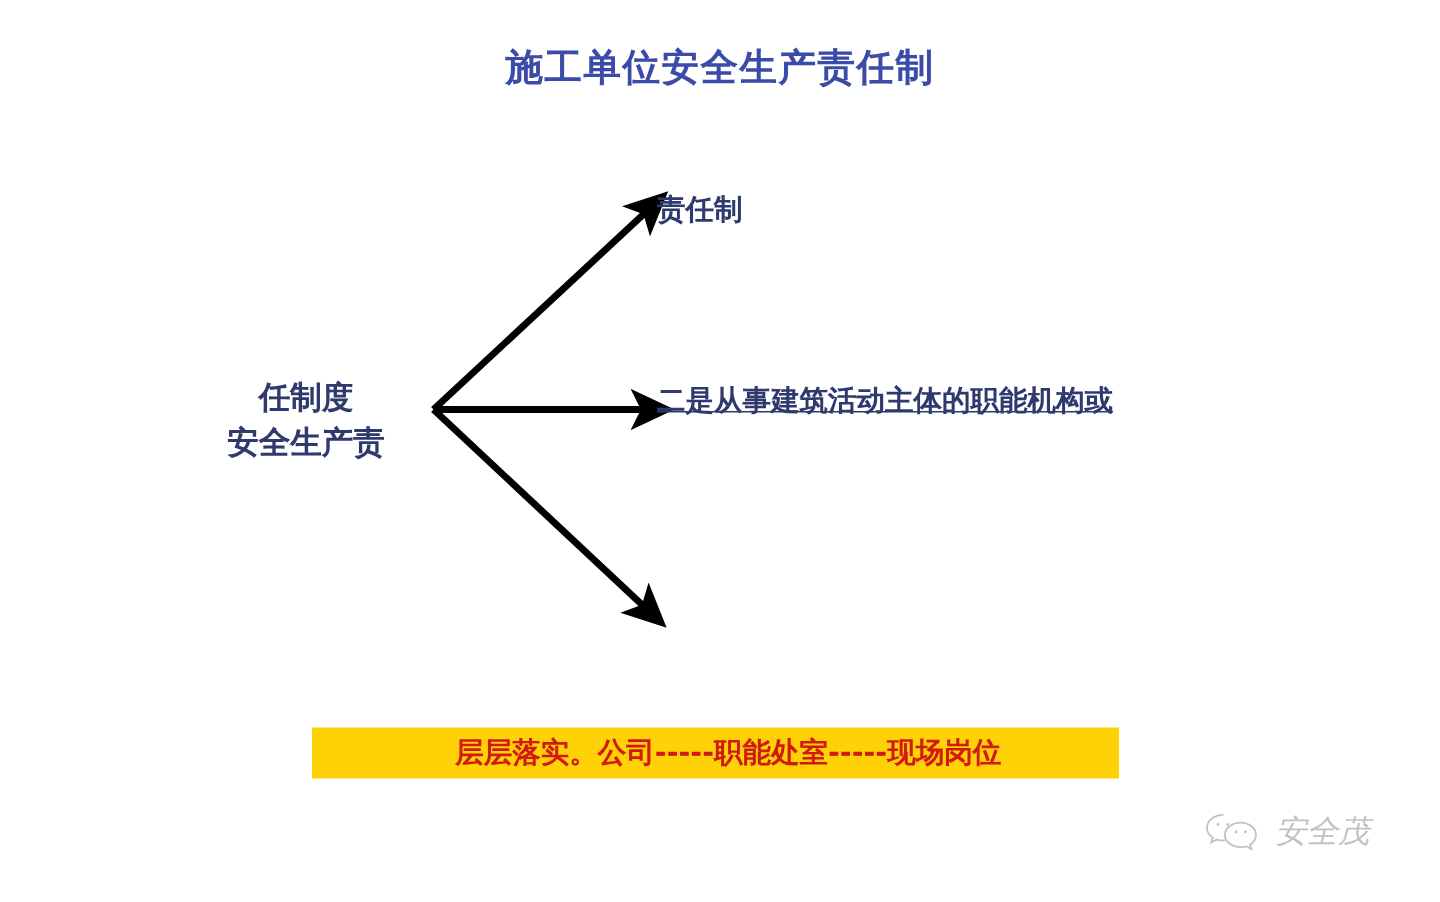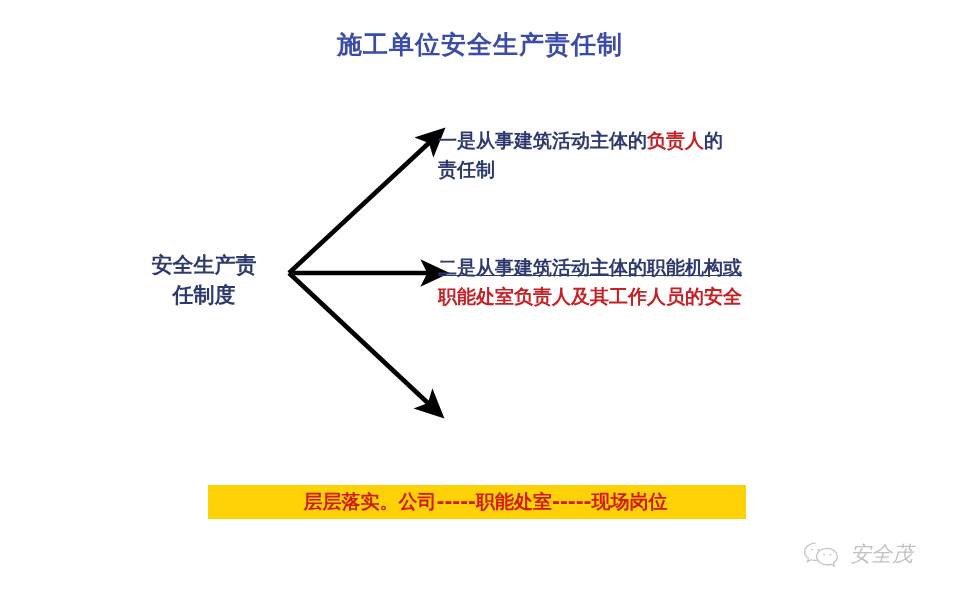--- a/index.html
+++ b/index.html
@@ -143,31 +143,29 @@
       </marker>
     </defs>
     <g id="arrow-lines" stroke="#000000" stroke-width="4.6" fill="none">
         <line x1="289" y1="273" x2="431" y2="141" marker-end="url(#ah)"></line>
         <line x1="289" y1="273" x2="430" y2="273" marker-end="url(#ah)"></line>
         <line x1="289" y1="273" x2="430" y2="405" marker-end="url(#ah)"></line>
       </g>
   </svg>
 
   <div class="root-node">
+    <span class="rl">任制度</span>
     <span class="rl">安全生产责</span>
-    <span class="rl">任制度</span>
   </div>
 
   <div class="branch" id="branch-1">
-      <span class="ln"><span style="color: rgb(46, 58, 110);">一是从事建筑活动主体的</span><span class="hl" style="color: rgb(197, 33, 39);">负责人</span><span style="color: rgb(46, 58, 110);">的</span></span>
       <span class="ln"><span style="color: rgb(46, 58, 110);">责任制</span></span>
     </div>
   <div class="branch" id="branch-2">
       <span class="ln"><span style="color: rgb(46, 58, 110); text-decoration: underline;">二是从事建筑活动主体的职能机构或</span></span>
-      <span class="ln"><span class="hl" style="color: rgb(197, 33, 39);">职能处室负责人及其工作人员的安全</span></span>
     </div>
 
   <div class="banner">
     <span class="banner-text">层层落实。公司-----职能处室-----现场岗位</span>
   </div>
 
   <div class="watermark">
     <span>
       <svg width="40" height="30" viewBox="0 0 40 30" xmlns="http://www.w3.org/2000/svg">
         <g fill="none" stroke="#6d6d6d" stroke-width="1.2">

